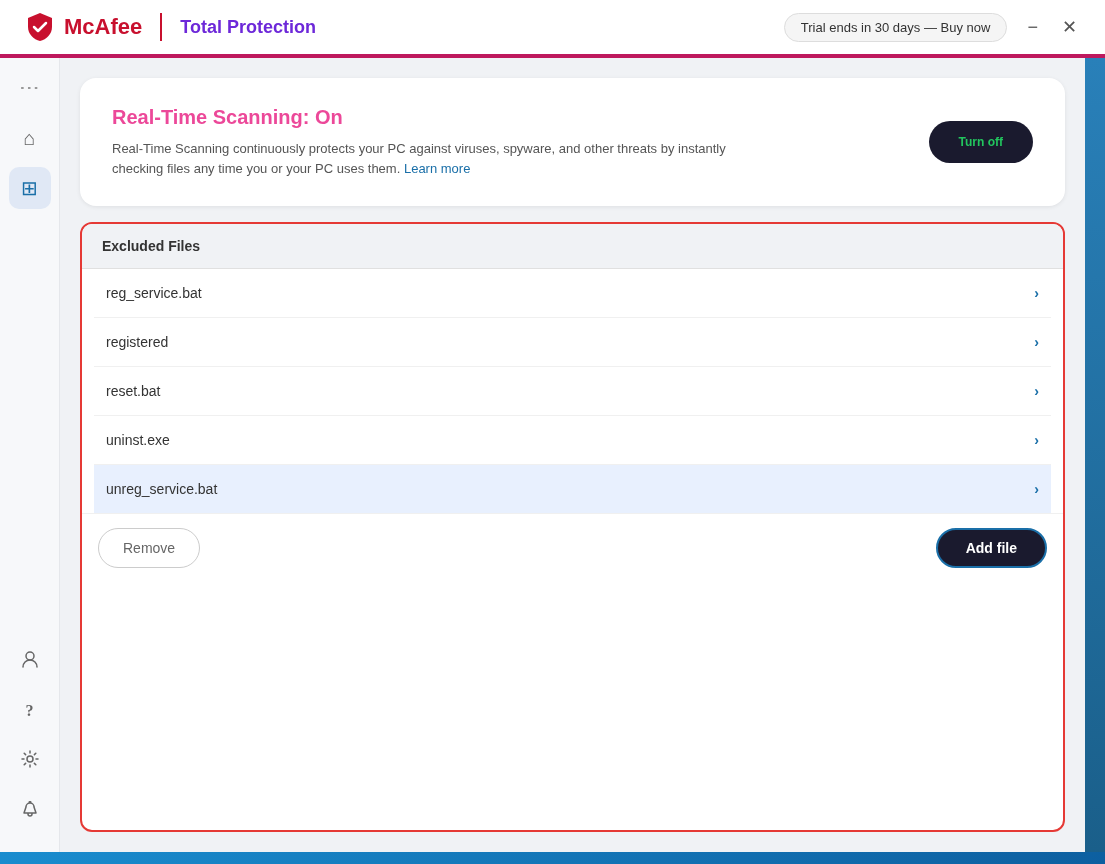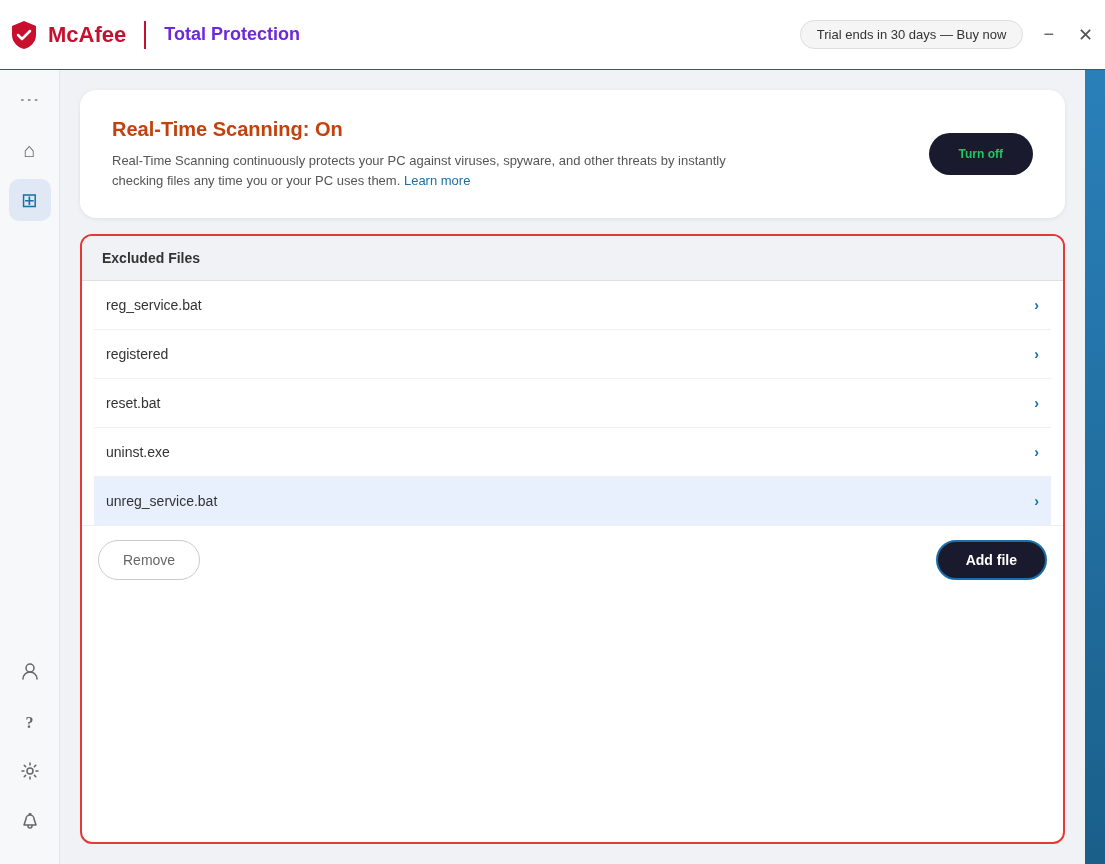--- a/index.html
+++ b/index.html
@@ -8,27 +8,27 @@
       height: 864px;
       background: linear-gradient(135deg, #1a6fa8 0%, #1a8fd1 40%, #0d5fa0 100%);
       font-family: 'Segoe UI', Arial, sans-serif;
       overflow: hidden;
       position: relative;
     }
 
     
     .titlebar {
       width: 100%;
-      height: 70px;
+      height: 58px;
       background: #ffffff;
       display: flex;
       align-items: center;
       justify-content: space-between;
-      padding: 0 8px;
-      border-bottom: 1px solid #be185d;
+      padding: 0 24px;
+      border-bottom: 4px solid #be185d;
     }
     .logo-area {
       display: flex;
       align-items: center;
       gap: 10px;
     }
     .mcafee-logo {
       display: flex;
       align-items: center;
       gap: 8px;
@@ -150,21 +150,21 @@
       border-radius: 16px;
       padding: 28px 32px;
       display: flex;
       align-items: center;
       justify-content: space-between;
       box-shadow: 0 1px 4px rgba(0,0,0,0.08);
     }
     .scanning-info h2 {
       font-size: 20px;
       font-weight: 700;
-      color: #c2410c;
+      color: #ec4899;
       margin-bottom: 10px;
     }
     .scanning-info p {
       font-size: 13px;
       color: #555;
       max-width: 620px;
       line-height: 1.5;
     }
     .scanning-info .learn-more {
       color: #1a6fa8;

